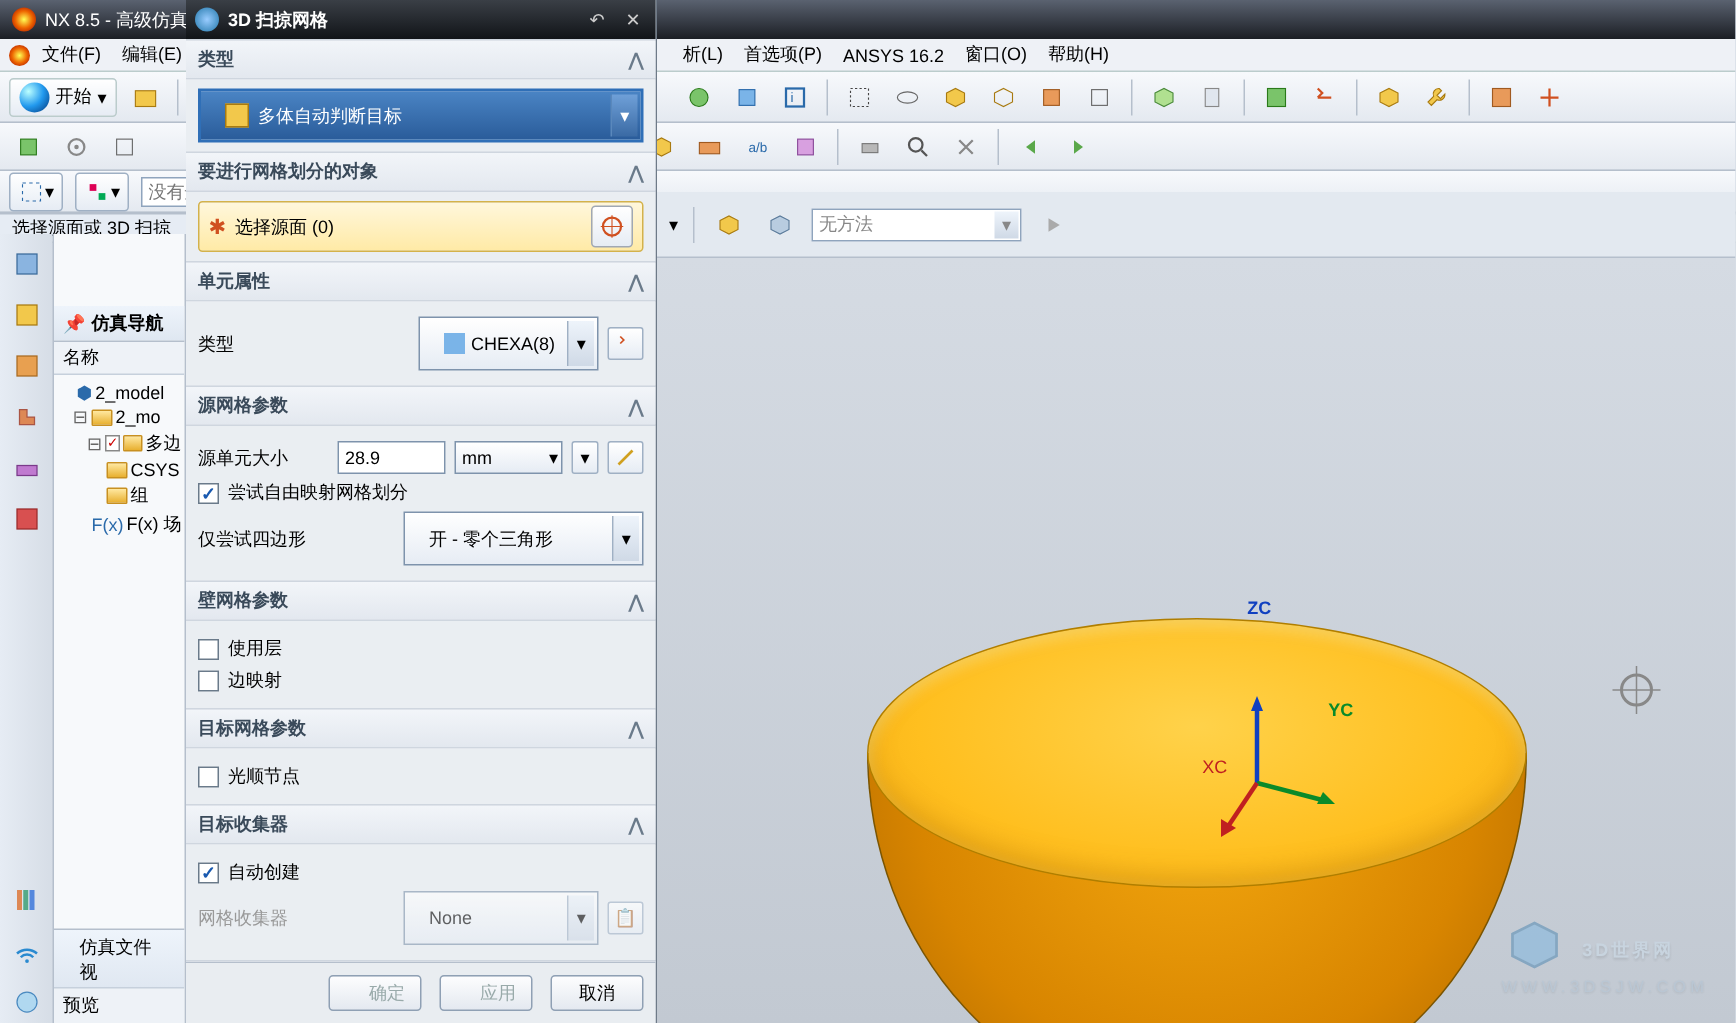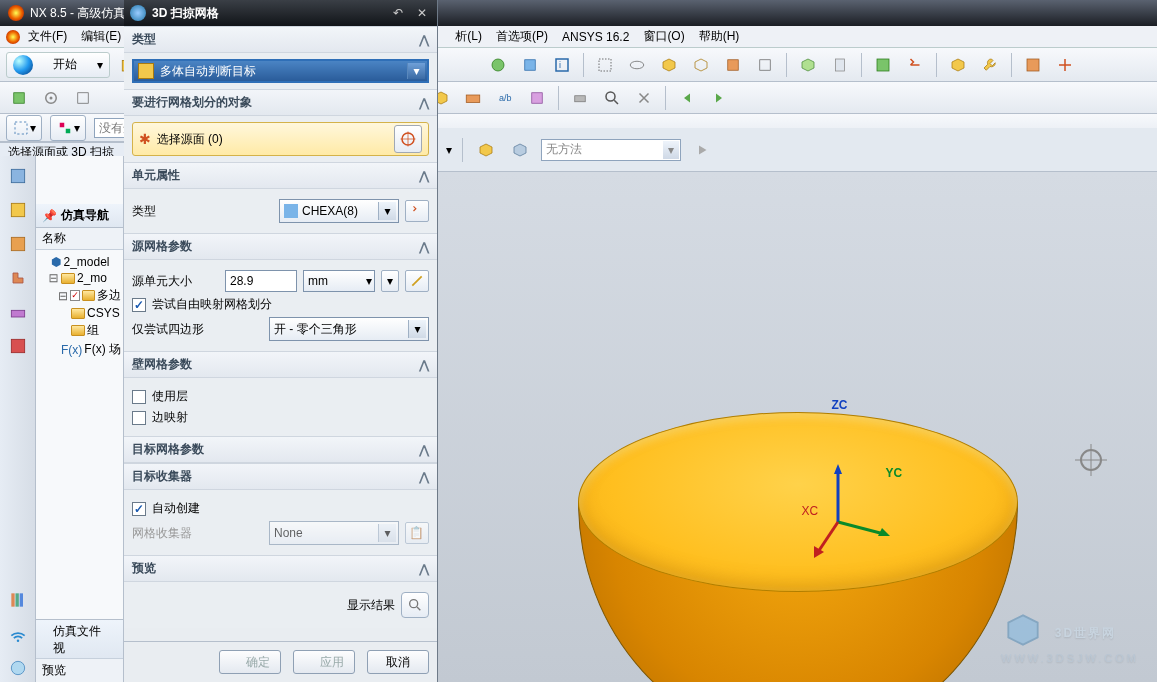--- a/index.html
+++ b/index.html
@@ -5,21 +5,21 @@
 * { margin:0; padding:0; box-sizing:border-box; font-family:"Microsoft YaHei",Tahoma,sans-serif; font-size:12px; }
 body { width:1157px; height:682px; background:#d6dde6; overflow:hidden; position:relative; }
 .titlebar { height:26px; background:linear-gradient(#5a6270,#1b1e24); color:#fff; display:flex; align-items:center; padding:0 8px; }
 .titlebar .logo { width:16px; height:16px; background:radial-gradient(circle,#ff5,#e60,#900); border-radius:50%; margin-right:6px; }
 .menubar { height:22px; background:#eef1f6; display:flex; align-items:center; padding:0 6px; gap:2px; border-bottom:1px solid #bcc; }
 .menubar span { padding:2px 6px; }
 .toolbar { background:linear-gradient(#f7f9fc,#e4e9f0); border-bottom:1px solid #b5bfcc; display:flex; align-items:center; padding:2px 6px; gap:6px; flex-wrap:nowrap; height:34px; }
 .toolbar.second { height:32px; }
 .tbtn { width:26px; height:26px; border:1px solid transparent; border-radius:3px; display:flex; align-items:center; justify-content:center; cursor:pointer; }
 .tbtn svg { width:18px; height:18px; }
-.start-btn { display:flex; align-items:center; gap:20px; padding:2px 6px; border:1px solid #bcc; border-radius:3px; background:linear-gradient(#fff,#e6ecf4); }
+.start-btn { display:flex; align-items:center; gap:4px; padding:2px 6px; border:1px solid #bcc; border-radius:3px; background:linear-gradient(#fff,#e6ecf4); }
 .sphere { width:20px; height:20px; border-radius:50%; background:radial-gradient(circle at 30% 30%,#bff,#29e,#037); }
 .smalltoolbar { height:28px; background:linear-gradient(#f7f9fc,#e4e9f0); border-bottom:1px solid #b5bfcc; display:flex; align-items:center; padding:2px 6px; gap:8px; }
 .filter-input { width:102px; height:20px; border:1px solid #8fa4bd; background:#fff; padding:0 4px; }
 .statusbar { height:20px; background:#e6ecf4; border-top:1px solid #b5bfcc; border-bottom:1px solid #b5bfcc; padding:2px 8px; display:flex; align-items:center; }
 .leftstrip { position:absolute; left:0; top:156px; width:36px; bottom:0; background:linear-gradient(to right,#e6ecf4,#d6dde6); border-right:1px solid #b5bfcc; display:flex; flex-direction:column; align-items:center; gap:6px; padding-top:6px; }
 .leftstrip .lbtn { width:28px; height:28px; border:1px solid transparent; border-radius:3px; display:flex; align-items:center; justify-content:center; }
 .navpanel { position:absolute; left:36px; top:156px; width:88px; bottom:0; background:#f7f9fb; border-right:1px solid #b5bfcc; overflow:hidden; }
 .navhead { background:linear-gradient(#eef4fb,#dfe7f1); border-bottom:1px solid #b5bfcc; padding:3px 6px; display:flex; align-items:center; gap:4px; }
 .tree { padding:4px 2px; font-size:11px; }
 .tree-row { display:flex; align-items:center; gap:2px; padding:1px 0; white-space:nowrap; overflow:hidden; }
@@ -28,21 +28,21 @@
 .tree-row .chk { width:11px; height:11px; border:1px solid #888; background:#fff; display:flex; align-items:center; justify-content:center; color:#c00; font-size:9px; line-height:1; }
 .dialog { position:absolute; left:124px; top:0; width:314px; bottom:0; background:#e9edf1; border-right:1px solid #6e7a88; display:flex; flex-direction:column; z-index:5; }
 .dlg-title { height:26px; background:linear-gradient(#3a3f46,#111418); color:#fff; display:flex; align-items:center; padding:0 6px; gap:6px; }
 .dlg-title .gear { width:16px; height:16px; border-radius:50%; background:radial-gradient(circle,#9cf,#27a); }
 .dlg-title .spacer { flex:1; }
 .dlg-title .xbtn { width:18px; height:18px; display:flex; align-items:center; justify-content:center; color:#ccc; cursor:pointer; }
 .dlg-body { flex:1; overflow-y:auto; padding:0; }
 .section-h { background:linear-gradient(#f2f5f9,#e3e8ef); border-top:1px solid #cfd6df; border-bottom:1px solid #cfd6df; padding:4px 8px; font-weight:bold; color:#3a4a5a; display:flex; align-items:center; justify-content:space-between; }
 .section-h .caret { color:#6a7a8a; }
 .section-body { padding:6px 8px; background:#eaeef2; }
-.combo { height:24px; border:1px solid #7e93ac; background:linear-gradient(#fff,#e6ecf4); display:flex; align-items:center; padding:0 4px; position:relative; }
+.combo { height:36px; border:1px solid #7e93ac; background:linear-gradient(#fff,#e6ecf4); display:flex; align-items:center; padding:0 16px; position:relative; }
 .combo.full { width:100%; }
 .combo.sel { border:2px solid #2f6fb7; background:linear-gradient(#4a84c4,#2a5c9a); color:#fff; }
 .combo .arrow { position:absolute; right:2px; top:2px; bottom:2px; width:18px; background:linear-gradient(#eef4fb,#cfd9e6); border-left:1px solid #9fb0c4; display:flex; align-items:center; justify-content:center; }
 .combo.sel .arrow { background:linear-gradient(#6fa0d8,#3a6aa4); border-left-color:#5a88bc; }
 .row { display:flex; align-items:center; gap:6px; margin:4px 0; }
 .row label { flex:0 0 auto; }
 .row .grow { flex:1; }
 .numeric { width:72px; height:22px; border:1px solid #7e93ac; background:#fff; padding:0 4px; display:flex; align-items:center; }
 .unit-combo { width:72px; height:22px; border:1px solid #7e93ac; background:linear-gradient(#fff,#e6ecf4); display:flex; align-items:center; justify-content:space-between; padding:0 2px 0 4px; }
 .icon-btn { width:24px; height:22px; border:1px solid #9fb0c4; background:linear-gradient(#fff,#e6ecf4); border-radius:2px; display:flex; align-items:center; justify-content:center; }
@@ -480,20 +480,26 @@
       <div class="row">
           <div class="checkbox"></div>
           <label>边映射</label>
         </div>
     </div>
 
     <div class="section-h">
         <span>目标网格参数</span>
         <span class="caret">⋀</span>
       </div>
+    <div class="section-body">
+      <div class="row">
+          <div class="checkbox"></div>
+          <label>光顺节点</label>
+        </div>
+    </div>
 
     <div class="section-h">
         <span>目标收集器</span>
         <span class="caret">⋀</span>
       </div>
     <div class="section-body">
       <div class="row">
           <div class="checkbox">✓</div>
           <label>自动创建</label>
         </div>

